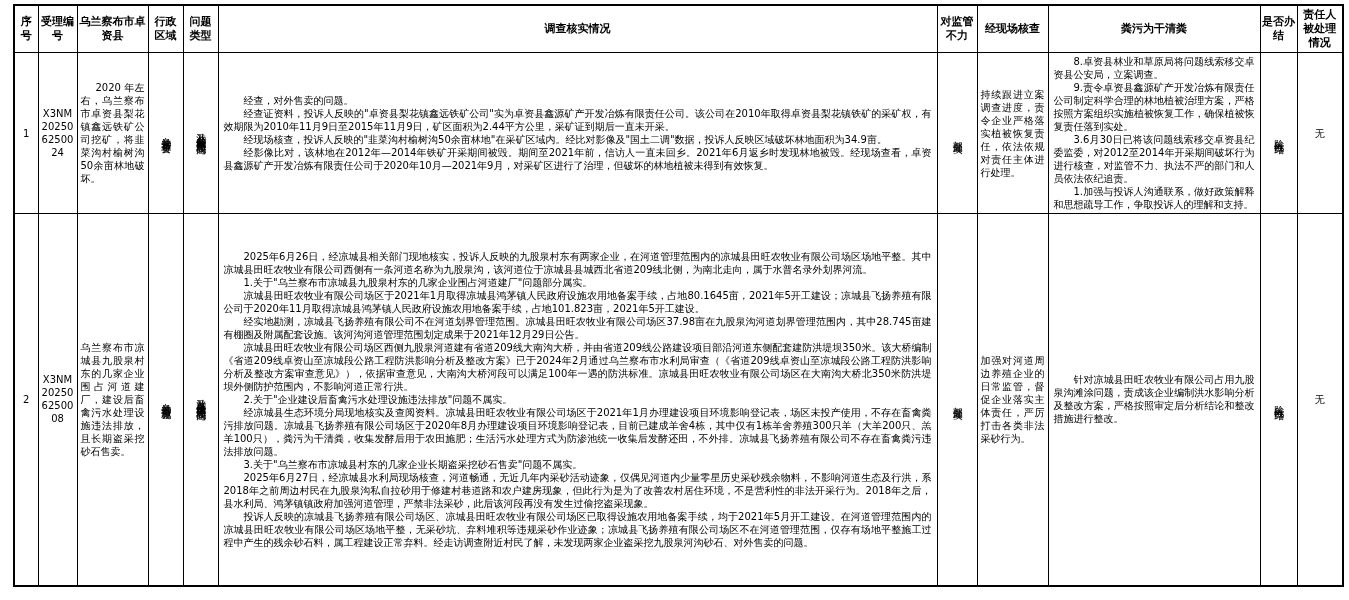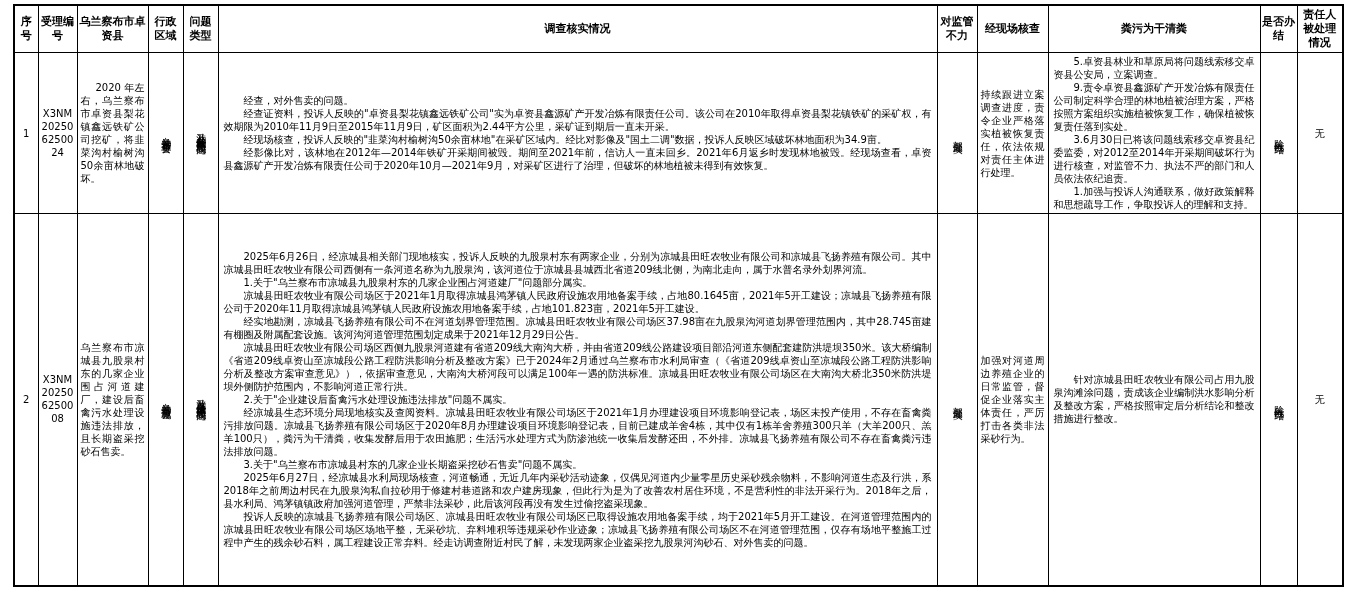--- a/index.html
+++ b/index.html
@@ -87,38 +87,38 @@
               <p class="para">经查，对外售卖的问题。</p>
               <p class="para">经查证资料，投诉人反映的"卓资县梨花镇鑫远铁矿公司"实为卓资县鑫源矿产开发冶炼有限责任公司。该公司在2010年取得卓资县梨花镇铁矿的采矿权，有效期限为2010年11月9日至2015年11月9日，矿区面积为2.44平方公里，采矿证到期后一直未开采。</p>
               <p class="para">经现场核查，投诉人反映的"韭菜沟村榆树沟50余亩林地"在采矿区域内。经比对影像及"国土二调"数据，投诉人反映区域破坏林地面积为34.9亩。</p>
               <p class="para">经影像比对，该林地在2012年—2014年铁矿开采期间被毁。期间至2021年前，信访人一直未回乡。2021年6月返乡时发现林地被毁。经现场查看，卓资县鑫源矿产开发冶炼有限责任公司于2020年10月—2021年9月，对采矿区进行了治理，但破坏的林地植被未得到有效恢复。</p>
             </div>
           </td>
         <td class="vcell"><span class="vtext">部分属实</span></td>
         <td class="justify">持续跟进立案调查进度，责令企业严格落实植被恢复责任，依法依规对责任主体进行处理。</td>
         <td class="bigcell">
             <div class="paras">
-              <p class="para">5.卓资县林业和草原局将问题线索移交卓资县公安局，立案调查。</p>
+              <p class="para">8.卓资县林业和草原局将问题线索移交卓资县公安局，立案调查。</p>
               <p class="para">9.责令卓资县鑫源矿产开发冶炼有限责任公司制定科学合理的林地植被治理方案，严格按照方案组织实施植被恢复工作，确保植被恢复责任落到实处。</p>
               <p class="para">3.6月30日已将该问题线索移交卓资县纪委监委，对2012至2014年开采期间破坏行为进行核查，对监管不力、执法不严的部门和人员依法依纪追责。</p>
               <p class="para">1.加强与投诉人沟通联系，做好政策解释和思想疏导工作，争取投诉人的理解和支持。</p>
             </div>
           </td>
         <td class="vcell"><span class="vtext">阶段性办结</span></td>
         <td class="center">无</td>
       </tr>
       <tr class="r2">
         <td class="center">2</td>
         <td class="caseno">X3NM202506250008</td>
         <td class="justify">乌兰察布市凉城县九股泉村东的几家企业围占河道建厂，建设后畜禽污水处理设施违法排放，且长期盗采挖砂石售卖。</td>
         <td class="vcell"><span class="vtext">乌兰察布市凉城县</span></td>
         <td class="vcell"><span class="vtext">涉及群众身边的生态环境问题</span></td>
         <td class="bigcell">
             <div class="paras">
-              <p class="para">2025年6月26日，经凉城县相关部门现地核实，投诉人反映的九股泉村东有两家企业，分别为凉城县田旺农牧业有限公司和凉城县飞扬养殖有限公司。其中凉城县田旺农牧业有限公司西侧有一条河道名称为九股泉沟，该河道位于凉城县县城西北省道209线北侧，为南北走向，属于水普名录外划界河流。</p>
+              <p class="para">2025年6月26日，经凉城县相关部门现地核实，投诉人反映的九股泉村东有两家企业，在河道管理范围内的凉城县田旺农牧业有限公司场区场地平整。其中凉城县田旺农牧业有限公司西侧有一条河道名称为九股泉沟，该河道位于凉城县县城西北省道209线北侧，为南北走向，属于水普名录外划界河流。</p>
               <p class="para">1.关于"乌兰察布市凉城县九股泉村东的几家企业围占河道建厂"问题部分属实。</p>
               <p class="para">凉城县田旺农牧业有限公司场区于2021年1月取得凉城县鸿茅镇人民政府设施农用地备案手续，占地80.1645亩，2021年5开工建设；凉城县飞扬养殖有限公司于2020年11月取得凉城县鸿茅镇人民政府设施农用地备案手续，占地101.823亩，2021年5开工建设。</p>
               <p class="para">经实地勘测，凉城县飞扬养殖有限公司不在河道划界管理范围。凉城县田旺农牧业有限公司场区37.98亩在九股泉沟河道划界管理范围内，其中28.745亩建有棚圈及附属配套设施。该河沟河道管理范围划定成果于2021年12月29日公告。</p>
               <p class="para">凉城县田旺农牧业有限公司场区西侧九股泉河道建有省道209线大南沟大桥，并由省道209线公路建设项目部沿河道东侧配套建防洪堤坝350米。该大桥编制《省道209线卓资山至凉城段公路工程防洪影响分析及整改方案》已于2024年2月通过乌兰察布市水利局审查（《省道209线卓资山至凉城段公路工程防洪影响分析及整改方案审查意见》），依据审查意见，大南沟大桥河段可以满足100年一遇的防洪标准。凉城县田旺农牧业有限公司场区在大南沟大桥北350米防洪堤坝外侧防护范围内，不影响河道正常行洪。</p>
               <p class="para">2.关于"企业建设后畜禽污水处理设施违法排放"问题不属实。</p>
               <p class="para">经凉城县生态环境分局现地核实及查阅资料。凉城县田旺农牧业有限公司场区于2021年1月办理建设项目环境影响登记表，场区未投产使用，不存在畜禽粪污排放问题。凉城县飞扬养殖有限公司场区于2020年8月办理建设项目环境影响登记表，目前已建成羊舍4栋，其中仅有1栋羊舍养殖300只羊（大羊200只、羔羊100只），粪污为干清粪，收集发酵后用于农田施肥；生活污水处理方式为防渗池统一收集后发酵还田，不外排。凉城县飞扬养殖有限公司不存在畜禽粪污违法排放问题。</p>
               <p class="para">3.关于"乌兰察布市凉城县村东的几家企业长期盗采挖砂石售卖"问题不属实。</p>
               <p class="para">2025年6月27日，经凉城县水利局现场核查，河道畅通，无近几年内采砂活动迹象，仅偶见河道内少量零星历史采砂残余物料，不影响河道生态及行洪，系2018年之前周边村民在九股泉沟私自拉砂用于修建村巷道路和农户建房现象，但此行为是为了改善农村居住环境，不是营利性的非法开采行为。2018年之后，县水利局、鸿茅镇镇政府加强河道管理，严禁非法采砂，此后该河段再没有发生过偷挖盗采现象。</p>
               <p class="para">投诉人反映的凉城县飞扬养殖有限公司场区、凉城县田旺农牧业有限公司场区已取得设施农用地备案手续，均于2021年5月开工建设。在河道管理范围内的凉城县田旺农牧业有限公司场区场地平整，无采砂坑、弃料堆积等违规采砂作业迹象；凉城县飞扬养殖有限公司场区不在河道管理范围，仅存有场地平整施工过程中产生的残余砂石料，属工程建设正常弃料。经走访调查附近村民了解，未发现两家企业盗采挖九股泉河沟砂石、对外售卖的问题。</p>
             </div>

